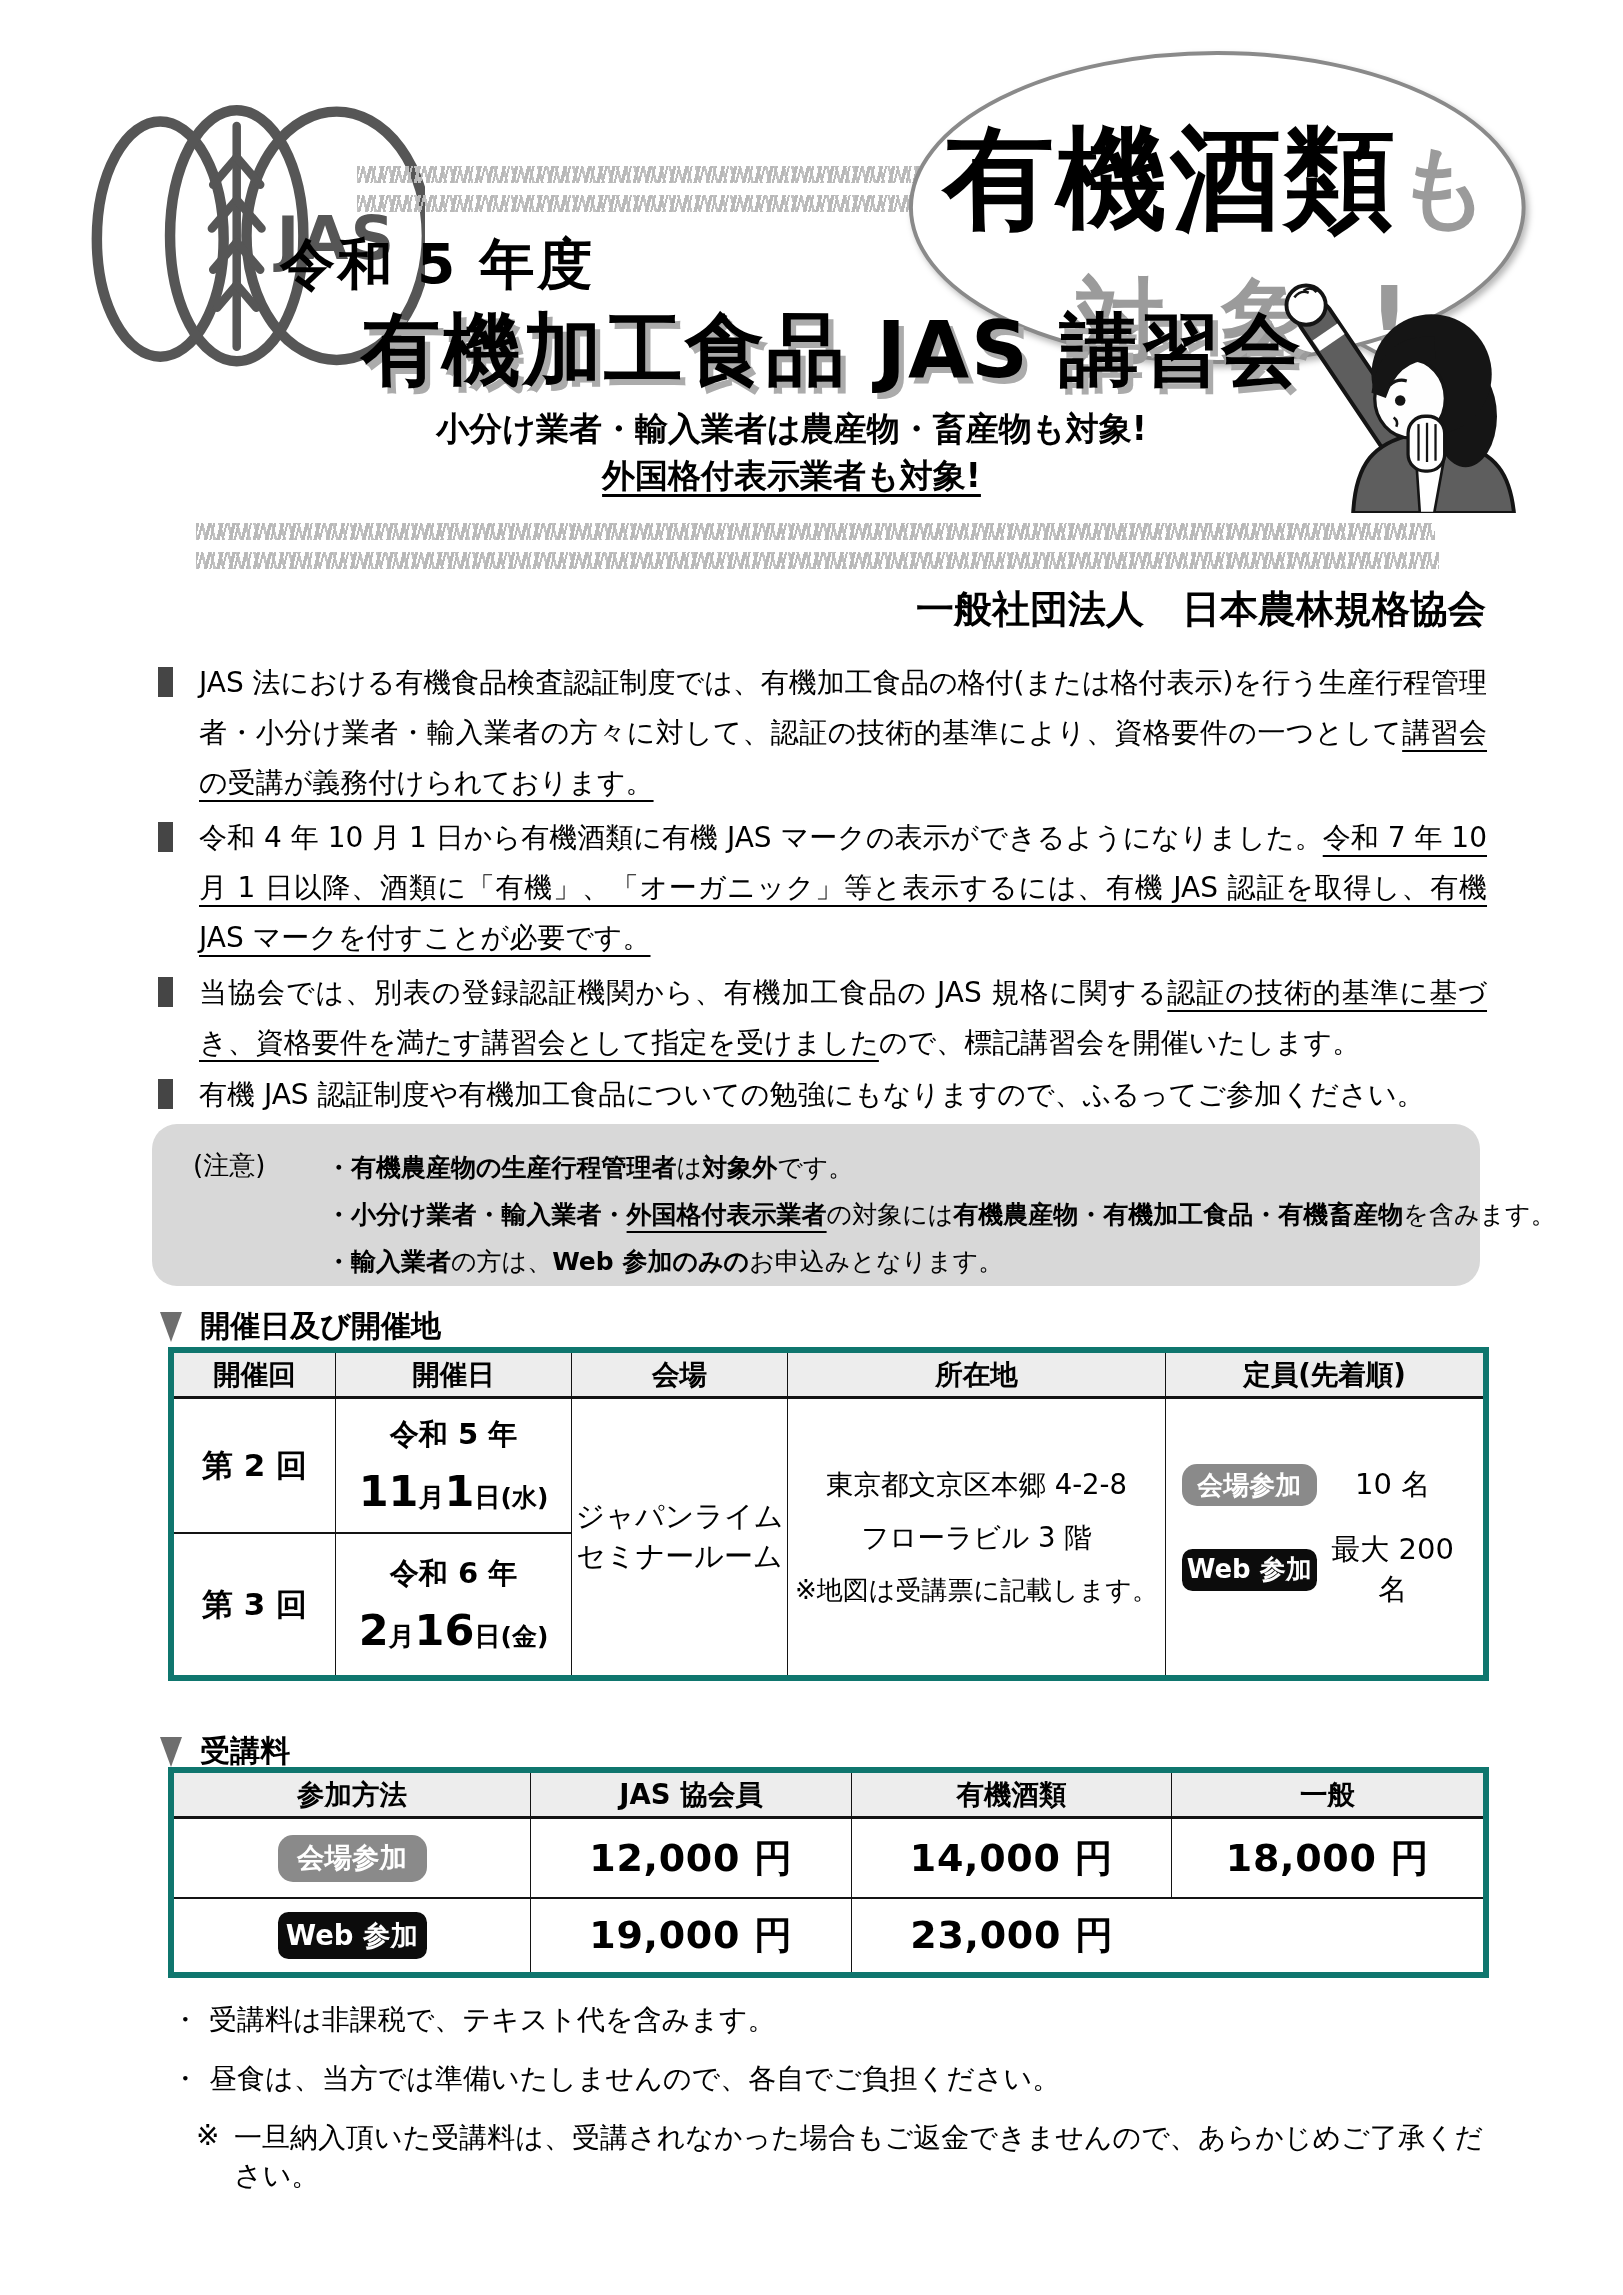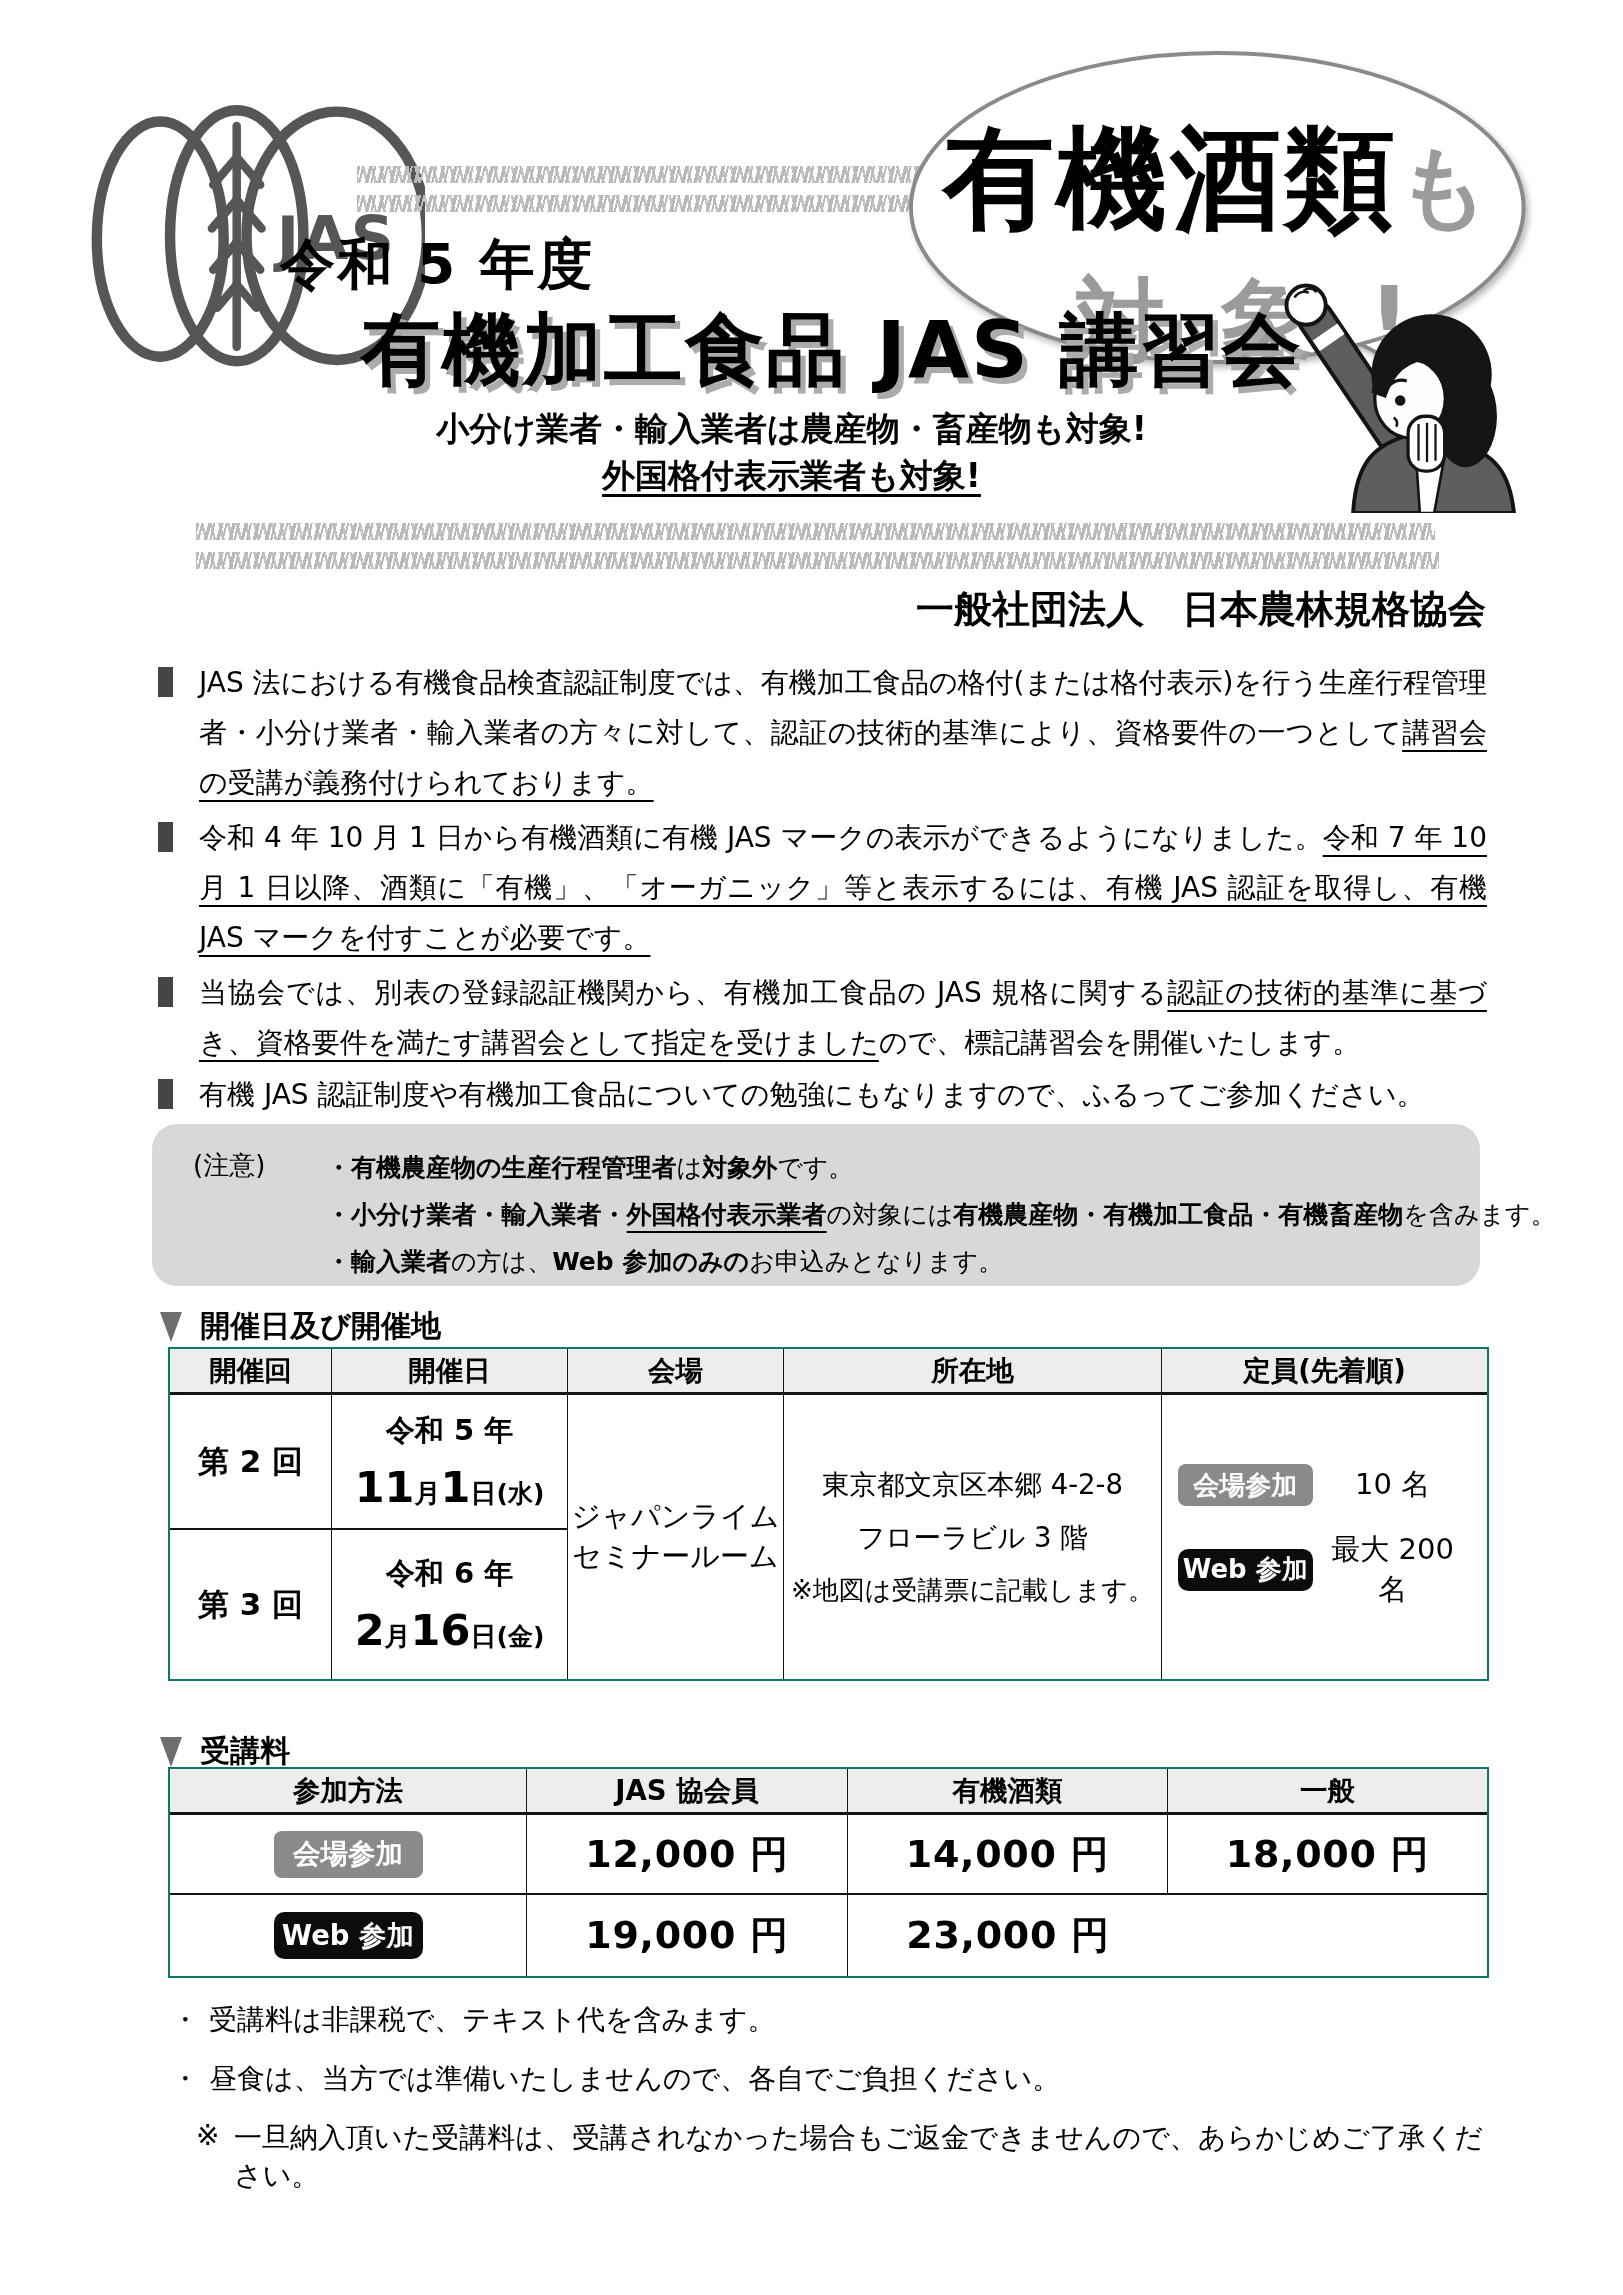--- a/index.html
+++ b/index.html
@@ -40,42 +40,42 @@
   .notice{position:absolute;left:152px;top:1124px;width:1328px;height:162px;background:#d8d8d8;border-radius:25px;}
   .notice .label{position:absolute;left:41px;top:23.6px;font-size:26px;}
   .notice .items{position:absolute;left:174px;top:19.6px;width:1165px;font-size:25px;line-height:47px;white-space:nowrap;}
 
   
   .sec{position:absolute;left:160px;display:flex;align-items:center;gap:18.3px;font-size:30px;font-weight:bold;}
   .tri{width:0;height:0;border-left:11px solid transparent;border-right:11px solid transparent;
        border-top:30px solid #6e6e6e;}
 
   
-  .tbl{position:absolute;left:168px;width:1321px;border:2px solid #0f766e;display:grid;box-sizing:border-box;}
+  .tbl{position:absolute;left:168px;width:1321px;border:6px solid #0f766e;display:grid;box-sizing:border-box;}
   .cell{display:flex;align-items:center;justify-content:center;box-sizing:border-box;}
   .v{border-right:1.3px solid #141414;}
   .th{background:#ededed;border-bottom:3.3px solid #141414;font-size:27.5px;font-weight:600;}
   .hb{border-bottom:2px solid #141414;}
   .tbl1{top:1347px;height:334px;grid-template-columns:162px 236px 216px 378px 1fr;grid-template-rows:46px 135px 1fr;}
   .tbl2{top:1767px;height:211px;grid-template-columns:357px 321px 320px 1fr;grid-template-rows:46px 80px 1fr;}
   .session{font-size:31px;font-weight:bold;}
   .datecell{flex-direction:column;align-items:center;}
   .era{font-size:29px;font-weight:bold;margin-bottom:10.5px;}
   .dline{font-weight:bold;white-space:nowrap;}
   .dnum{font-size:43px;}
   .dunit{font-size:26px;}
   .dweek{font-size:25px;}
   .venuecell{flex-direction:column;font-size:29px;}
   .addrcell{flex-direction:column;font-size:27.5px;gap:17px;}
   .addrnote{font-size:26px;}
   .capcell{flex-direction:column;align-items:stretch;justify-content:center;gap:23.6px;padding:0 14.4px 0 15.7px;}
   .caprow{display:flex;align-items:center;}
   .capnum{flex:1;text-align:center;font-size:29px;}
   .badge{display:flex;align-items:center;justify-content:center;color:#fff;font-weight:bold;}
-  .badge.gray{background:#8a8a8a;border-radius:8px;}
+  .badge.gray{background:#8a8a8a;border-radius:15px;}
   .badge.black{background:#0c0c0c;border-radius:10.5px;}
   .cap-badge{width:135px;height:42px;font-size:26px;flex:none;}
   .fee-badge{width:149px;height:47px;font-size:27.5px;}
   .fee{font-size:38px;font-weight:bold;letter-spacing:0.7px;}
 
   
   .fns{position:absolute;left:171px;top:2001px;width:1315px;font-size:28px;}
   .fn{display:flex;margin-bottom:21px;}
   .fn .m{width:38px;flex:none;}
   .fn.idt{margin-left:25px;}

